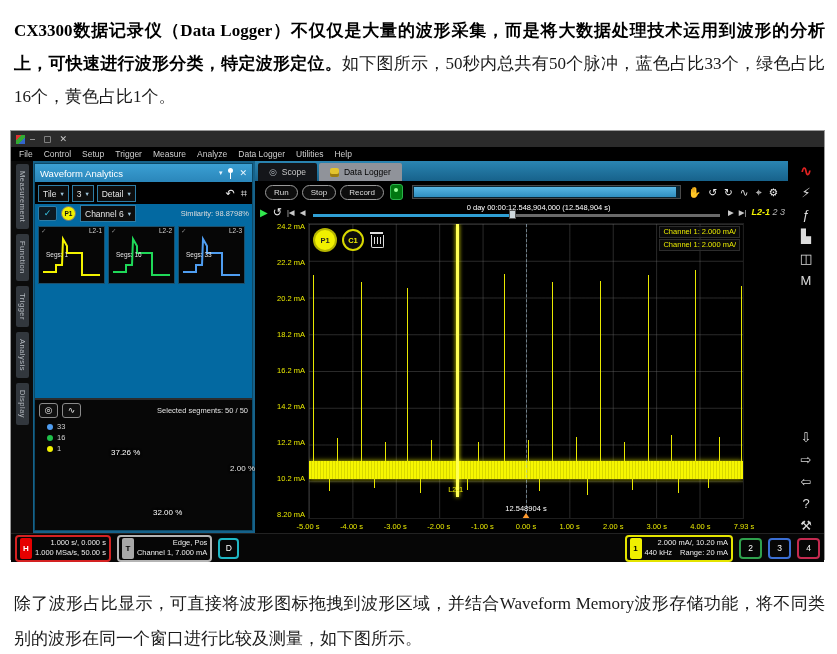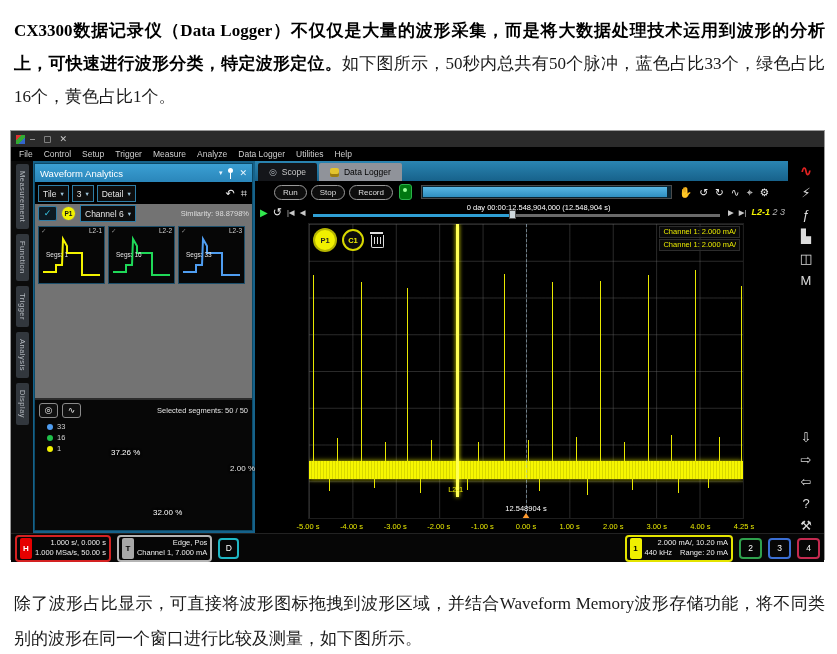--- a/index.html
+++ b/index.html
@@ -22,21 +22,21 @@
   .wctrl{color:#c8c8c8;font-size:9px;line-height:9px;cursor:default;}
   .menubar{height:14px;background:#000;display:flex;align-items:center;gap:11px;padding:0 8px;}
   .menu-item{color:#cfcfcf;font-size:8.5px;white-space:nowrap;}
   .body{position:relative;height:372px;background:#16628a;overflow:hidden;}
   
   .tabstrip{position:absolute;left:0;top:0;width:22px;height:100%;background:#0b0b0b;
             display:flex;flex-direction:column;gap:5px;padding-top:3px;align-items:center;box-sizing:border-box;}
   .vtab{writing-mode:vertical-rl;background:#32373d;color:#b5bac0;font-size:7.5px;
         padding:7px 2px;border-radius:2px;letter-spacing:.5px;}
   
-  .panel{position:absolute;left:23px;top:2px;width:219px;height:368px;background:#737373;box-sizing:border-box;
+  .panel{position:absolute;left:23px;top:2px;width:219px;height:368px;background:#0369a1;box-sizing:border-box;
          border:1px solid #0c4a68;}
   .panel-header{height:18px;background:linear-gradient(#3ba0d4,#2a86ba);color:#fff;font-size:9.5px;
                 display:flex;align-items:center;gap:5px;padding:0 5px;}
   .ph-title{flex:1;}
   .ph-caret{font-size:7px;color:#e8f4ff;}
   .pin{width:7px;height:11px;position:relative;}
   .pin::before{content:"";position:absolute;left:1px;top:0;width:5px;height:5px;background:#fff;border-radius:50%;}
   .pin::after{content:"";position:absolute;left:3px;top:5px;width:1px;height:6px;background:#fff;}
   .ph-close{color:#eaf6ff;font-size:9px;}
   .controls-row{display:flex;gap:3px;align-items:center;padding:3px 3px 2px 3px;background:#000;}
@@ -73,21 +73,21 @@
   .pct-gray{right:-32px;top:46px;color:#e6e6e6;}
   .pct-green{left:60px;bottom:13px;}
   
   .main{position:absolute;left:244px;top:0;width:535px;height:372px;}
   .tabrow{height:20px;background:linear-gradient(#2a85b2,#17628b);display:flex;align-items:flex-end;gap:2px;padding-left:3px;}
   .tab{height:18px;display:flex;align-items:center;gap:5px;padding:0 11px;font-size:8.5px;border-radius:2px 2px 0 0;}
   .tab-scope{background:#14161a;color:#c8c8c8;}
   .tab-active{background:#90939a;color:#000;}
   .scope-ico{color:#aeb4bb;font-size:9px;}
   .dl-ico{width:9px;height:9px;background:#e4c42e;border-radius:2px;box-shadow:inset 0 -3px 0 #9c7d12;}
-  .toolbar{height:22px;background:#000;display:flex;align-items:center;gap:4px;padding:0 19px;}
+  .toolbar{height:22px;background:#000;display:flex;align-items:center;gap:4px;padding:0 10px;}
   .tb-btn{border:1px solid #9a9a9a;border-radius:8px;color:#dedede;font-size:8px;padding:2px 8px;background:#0d0d0d;}
   .storage{width:11px;height:14px;border:1px solid #29b24a;border-radius:3px;position:relative;background:#071;margin:0 2px;}
   .storage::after{content:"";position:absolute;left:3px;top:3px;width:4px;height:4px;border-radius:50%;background:#9f9;}
   .progress{flex:1;height:12px;border:1px solid #4a4a4a;background:#0a2330;position:relative;margin:0 3px;}
   .progress-fill{position:absolute;top:1px;bottom:1px;left:1px;background:linear-gradient(#58b6e4,#2f8fc0);}
   .tb-icons{display:flex;gap:7px;color:#ececec;font-size:10.5px;align-items:center;padding-right:2px;}
   .transport{height:18px;background:#000;display:flex;align-items:center;gap:5px;padding:0 5px;position:relative;}
   .play{color:#32e84e;font-size:10px;}
   .loop{color:#eee;font-size:11px;}
   .step{color:#c9c9c9;font-size:7.5px;white-space:nowrap;}
@@ -307,20 +307,31 @@
             <span class="track-line"></span>
             <span class="track-fill"></span>
             <span class="track-thumb"></span>
           </span>
           <span class="step">▶</span>
           <span class="step">▶|</span>
           <span class="seg-ref"><span class="act">L2-1</span><span> 2 3</span></span>
         </div>
 
         <div class="plotblock">
+          <div class="ycol yl" id="yl">
+              <span class="ytick">24.2 mA</span>
+              <span class="ytick">22.2 mA</span>
+              <span class="ytick">20.2 mA</span>
+              <span class="ytick">18.2 mA</span>
+              <span class="ytick">16.2 mA</span>
+              <span class="ytick">14.2 mA</span>
+              <span class="ytick">12.2 mA</span>
+              <span class="ytick">10.2 mA</span>
+              <span class="ytick">8.20 mA</span>
+            </div>
           <div class="plot" id="plot">
             <div class="plot-icons">
               <span class="p1-big">P1</span>
               <span class="c1-big">C1</span>
               <span class="trash"></span>
             </div>
             <div class="readouts">
               <div class="readout">Channel 1:  2.000 mA/</div>
               <div class="readout">Channel 1:  2.000 mA/</div>
             </div>
@@ -362,21 +373,21 @@
               <span class="xtick" style="left: 0%;">-5.00 s</span>
               <span class="xtick" style="left: 10%;">-4.00 s</span>
               <span class="xtick" style="left: 20%;">-3.00 s</span>
               <span class="xtick" style="left: 30%;">-2.00 s</span>
               <span class="xtick" style="left: 40%;">-1.00 s</span>
               <span class="xtick" style="left: 50%;">0.00 s</span>
               <span class="xtick" style="left: 60%;">1.00 s</span>
               <span class="xtick" style="left: 70%;">2.00 s</span>
               <span class="xtick" style="left: 80%;">3.00 s</span>
               <span class="xtick" style="left: 90%;">4.00 s</span>
-              <span class="xtick" style="left: 100%;">4.25 s</span>
+              <span class="xtick" style="left: 100%;">7.93 s</span>
             </div>
         </div>
       </div>
 
       <div class="rail" id="rail">
           <span class="rail-icon rail-logo">∿</span>
           <span class="rail-icon">⚡</span>
           <span class="rail-icon">ƒ</span>
           <span class="rail-icon">▙</span>
           <span class="rail-icon">◫</span>

